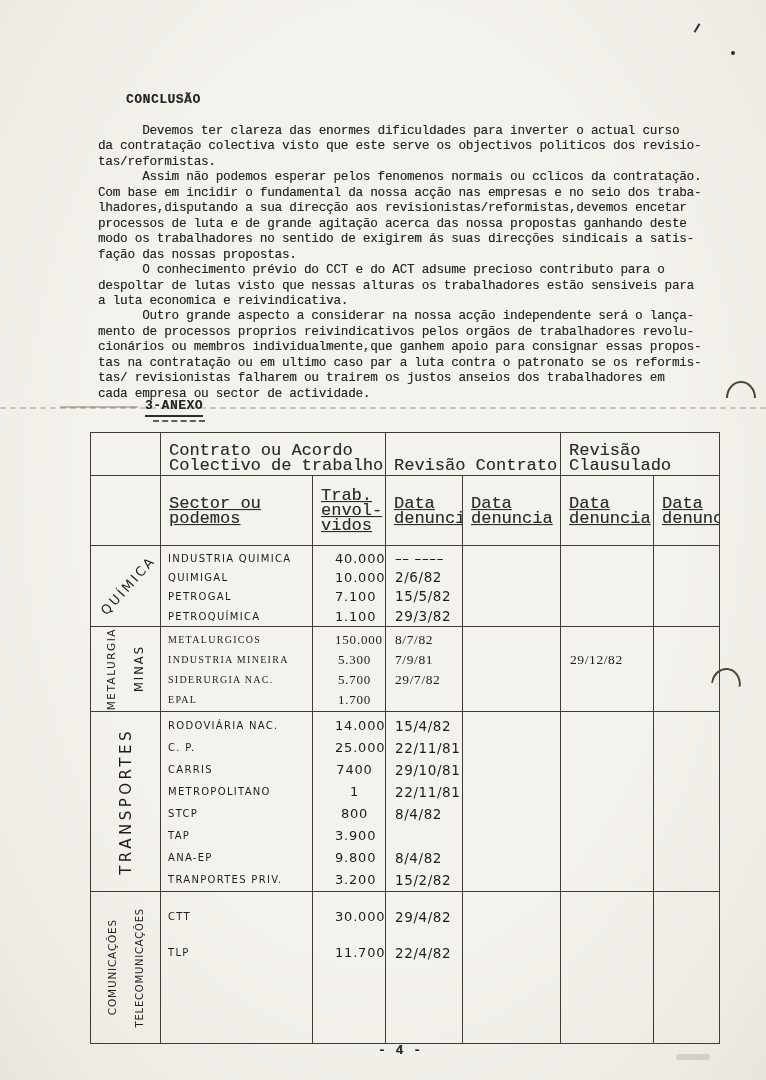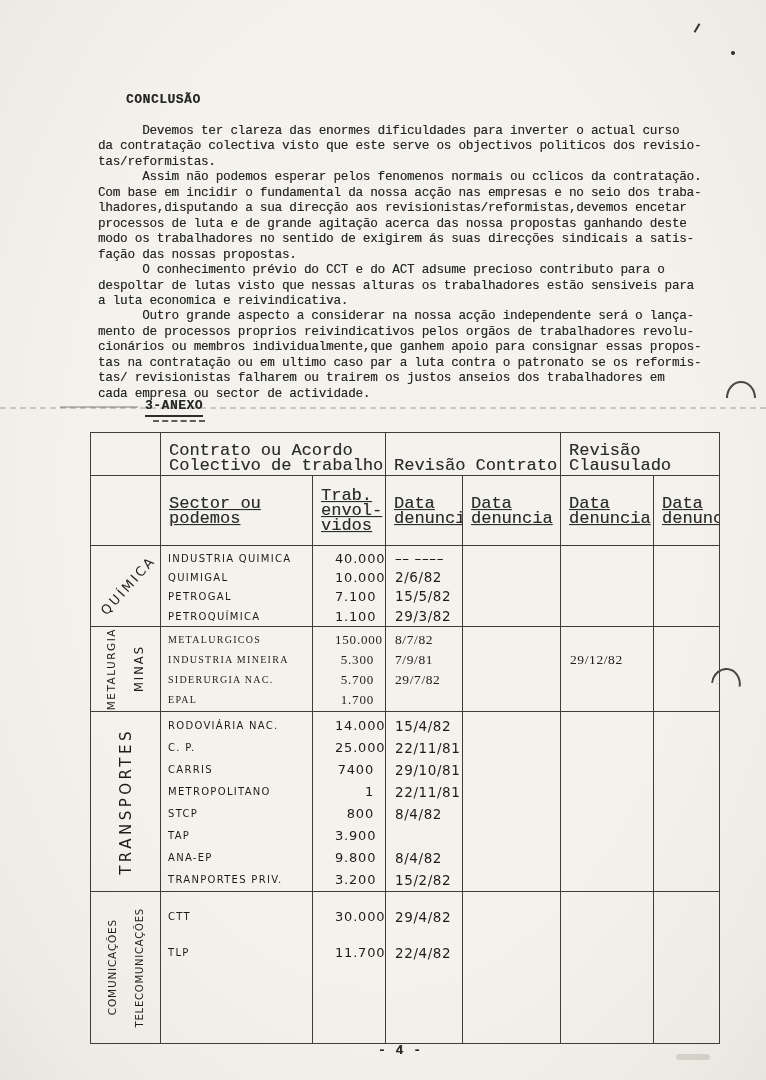--- a/index.html
+++ b/index.html
@@ -29,21 +29,21 @@
   }
   .anexo-table td{border:1.7px solid #403d37;vertical-align:top;overflow:hidden;padding:0;}
   .anexo-table thead td{font-family:"Liberation Mono",monospace;font-size:17px;color:#2b2b2b;
      white-space:pre-line;text-shadow:0.3px 0.3px 0.5px rgba(45,42,38,0.4);line-height:15px;}
   tr.h1{height:43px;} tr.h1 td{vertical-align:bottom;padding:0 0 2px 8px;}
   tr.h2{height:70px;} tr.h2 td{vertical-align:middle;padding:2px 2px 2px 8px;text-decoration:underline;}
 
   
   .lines{white-space:pre-line;font-family:"DejaVu Sans",sans-serif;color:#1d1c1a;}
   .sectors{font-size:10px;letter-spacing:1.3px;padding:3px 2px 0 7px;}
-  .workers{font-size:13px;letter-spacing:0.8px;text-align:right;padding:3px 11px 0 2px;margin-left:20px;}
+  .workers{font-size:13px;letter-spacing:0.8px;text-align:center;padding:3px 11px 0 2px;margin-left:20px;}
   .dates{font-size:13.5px;letter-spacing:0.6px;padding:3px 2px 0 9px;}
 
   tr.sec-0{height:78px;}  tr.sec-0 .lines{line-height:19.2px;}
   tr.sec-1{height:85px;}  tr.sec-1 .lines{line-height:20px;font-family:Liberation Serif, serif;}
   tr.sec-2{height:180px;} tr.sec-2 .lines{line-height:22px;}
   tr.sec-3{height:152px;} tr.sec-3 .lines{line-height:36px;padding-top:7px;}
 
   .label-cell{vertical-align:middle;}
   .label-box{display:flex;width:100%;height:100%;align-items:center;justify-content:space-evenly;}
   .vtext{writing-mode:vertical-rl;transform:rotate(180deg);

